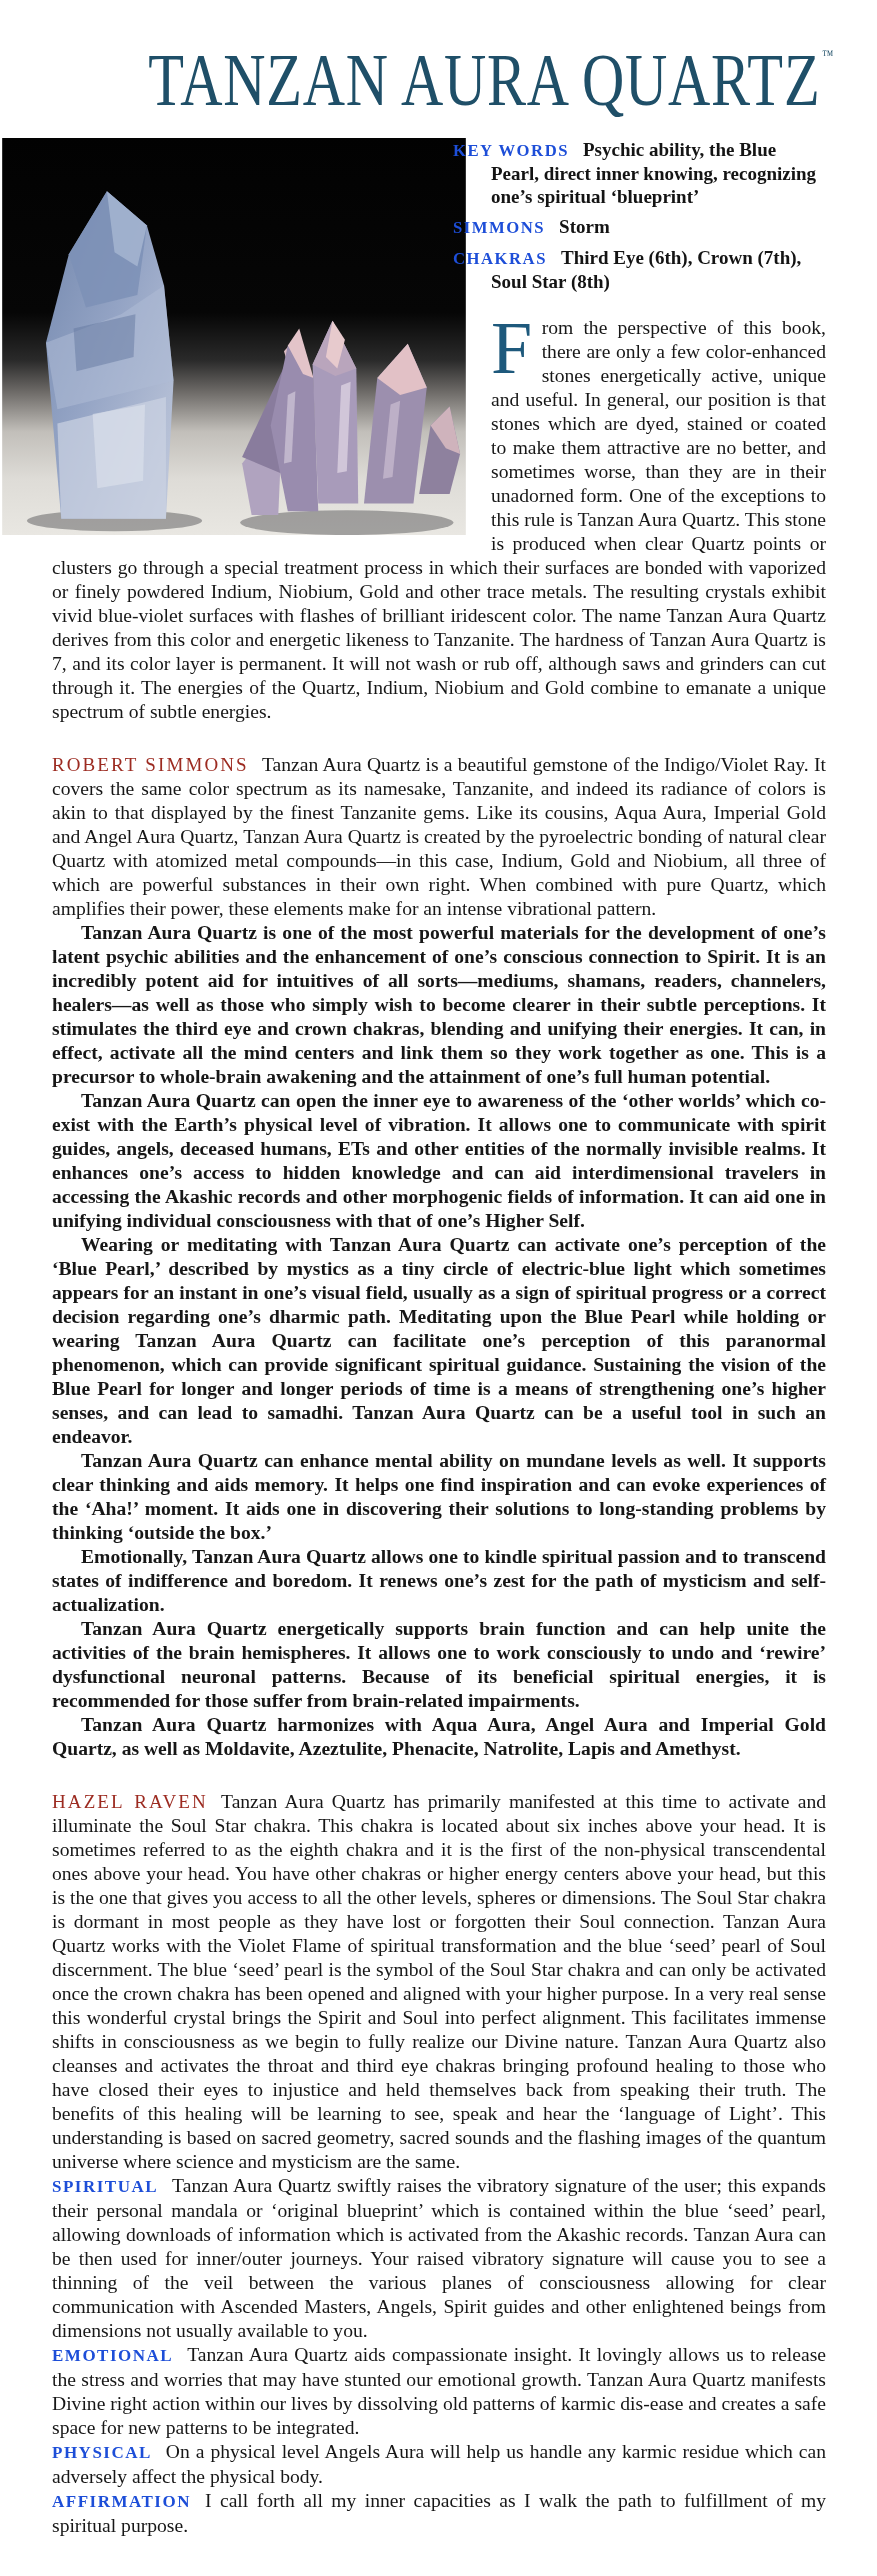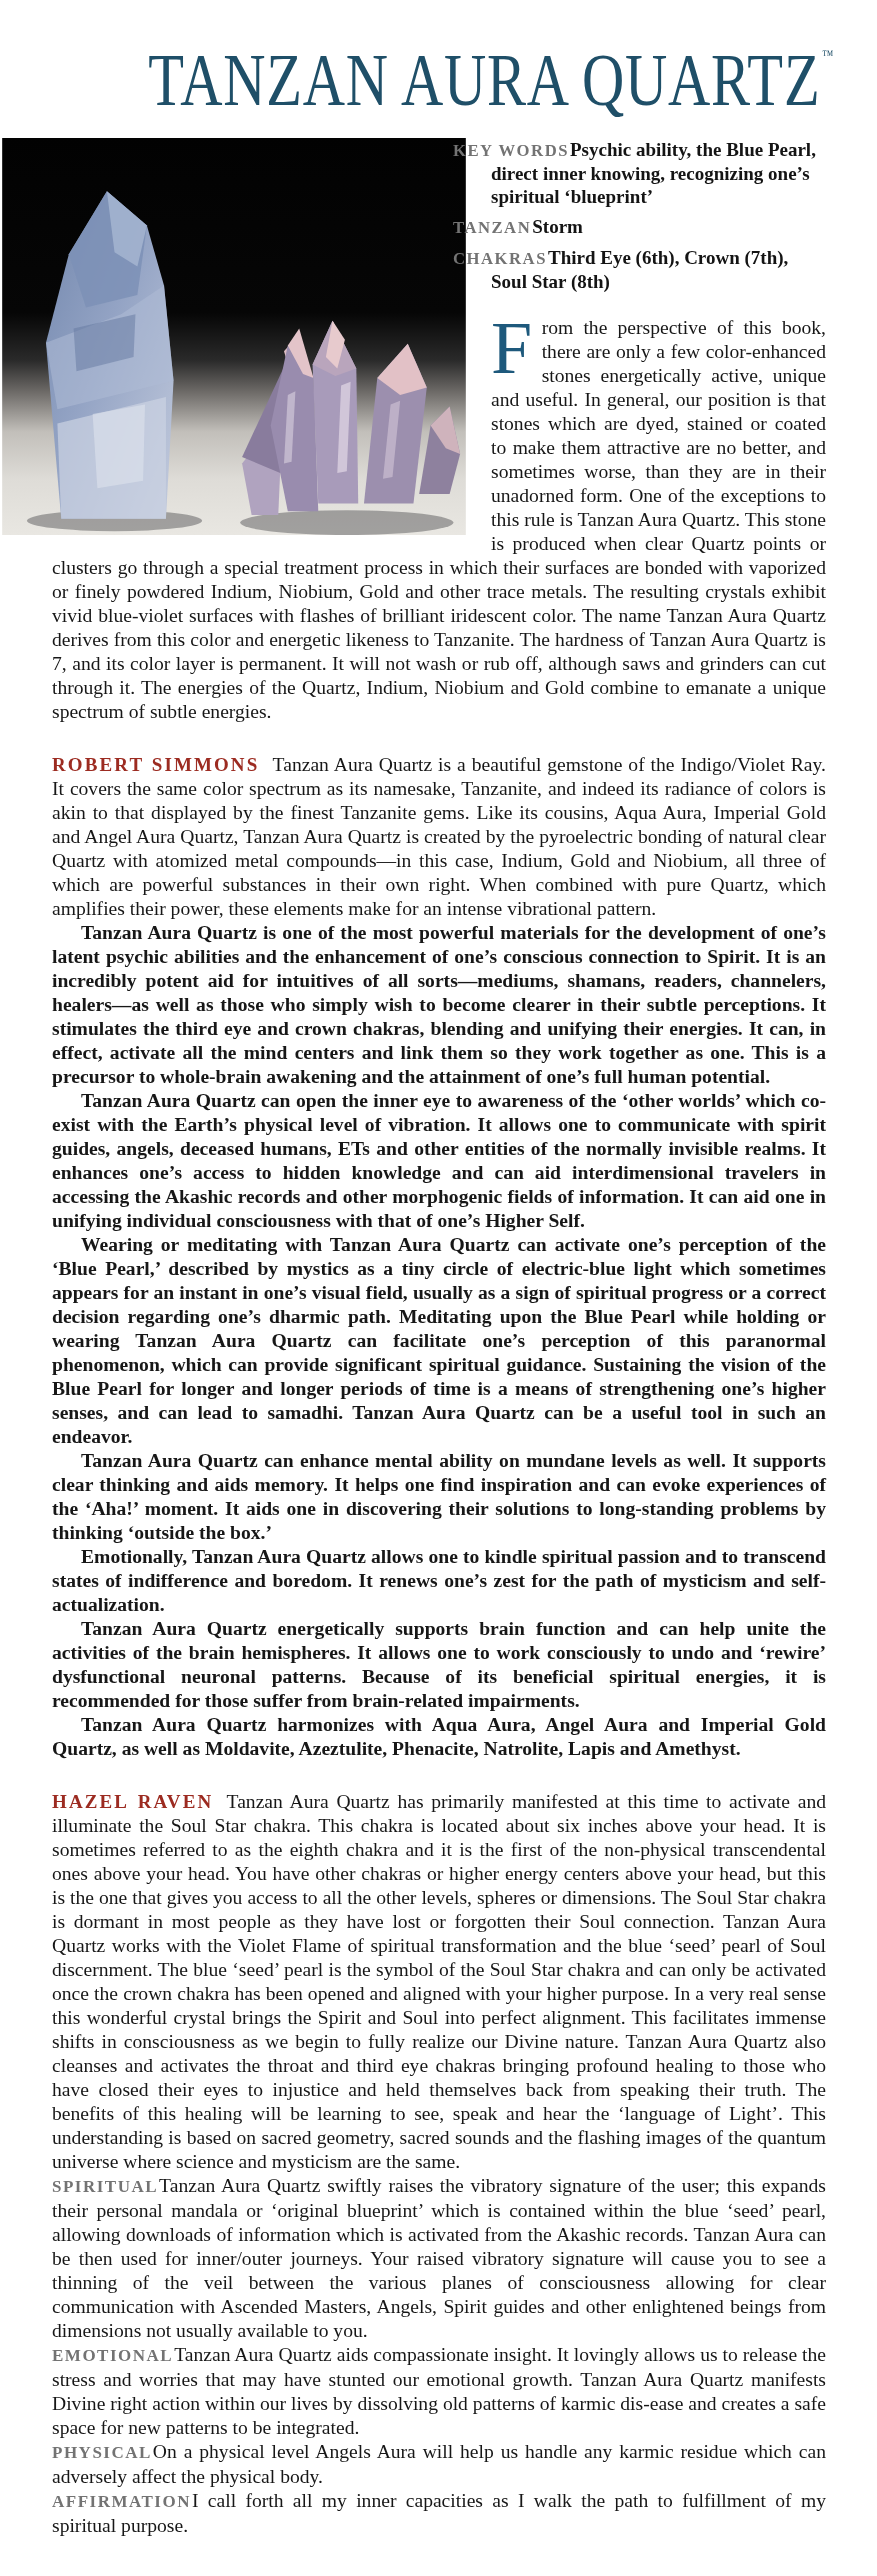--- a/index.html
+++ b/index.html
@@ -54,29 +54,29 @@
   .kv{
     padding-left:38px;
     text-indent:-38px;
     margin:0 0 6.7px 0;
     font-size:19px;
     line-height:23px;
     font-weight:bold;
     color:#141414;
   }
   .label-olive{
-    color:#737373;
+    color:#1d4ed8;
     font-weight:bold;
     font-size:16.7px;
     letter-spacing:1.5px;
-    margin-right:1px;
+    margin-right:14px;
   }
   .label-red{
     color:#9c2b21;
-    font-weight:bold;
+    font-weight:normal;
     font-size:19px;
     letter-spacing:2.1px;
     margin-right:13.3px;
   }
   
   p.body{
     font-size:19.6px;
     line-height:24px;
     text-align:justify;
     margin:0;
@@ -155,21 +155,21 @@
       <polygon points="300,270 308,266 304,340 296,342" fill="#e8dfe9" opacity="0.5"></polygon>
       <polygon points="408,280 418,276 410,356 400,358" fill="#d9ccdc" opacity="0.55"></polygon>
     </g>
   </svg>
 
   <div class="key-block">
     <div class="kv">
       <span class="label-olive">KEY WORDS</span><span>Psychic ability, the Blue Pearl, direct inner knowing, recognizing one’s spiritual ‘blueprint’</span>
     </div>
     <div class="kv">
-      <span class="label-olive">TANZAN</span><span>Storm</span>
+      <span class="label-olive">SIMMONS</span><span>Storm</span>
     </div>
     <div class="kv">
       <span class="label-olive">CHAKRAS</span><span>Third Eye (6th), Crown (7th), Soul Star (8th)</span>
     </div>
   </div>
 
   <p class="body intro">
     <span class="dropcap">F</span><span>rom the perspective of this book, there are only a few color-enhanced stones energetically active, unique and useful. In general, our position is that stones which are dyed, stained or coated to make them attractive are no better, and sometimes worse, than they are in their unadorned form. One of the exceptions to this rule is Tanzan Aura Quartz. This stone is produced when clear Quartz points or clusters go through a special treatment process in which their surfaces are bonded with vaporized or finely powdered Indium, Niobium, Gold and other trace metals. The resulting crystals exhibit vivid blue-violet surfaces with flashes of brilliant iridescent color. The name Tanzan Aura Quartz derives from this color and energetic likeness to Tanzanite. The hardness of Tanzan Aura Quartz is 7, and its color layer is permanent. It will not wash or rub off, although saws and grinders can cut through it. The energies of the Quartz, Indium, Niobium and Gold combine to emanate a unique spectrum of subtle energies.</span>
   </p>
 

